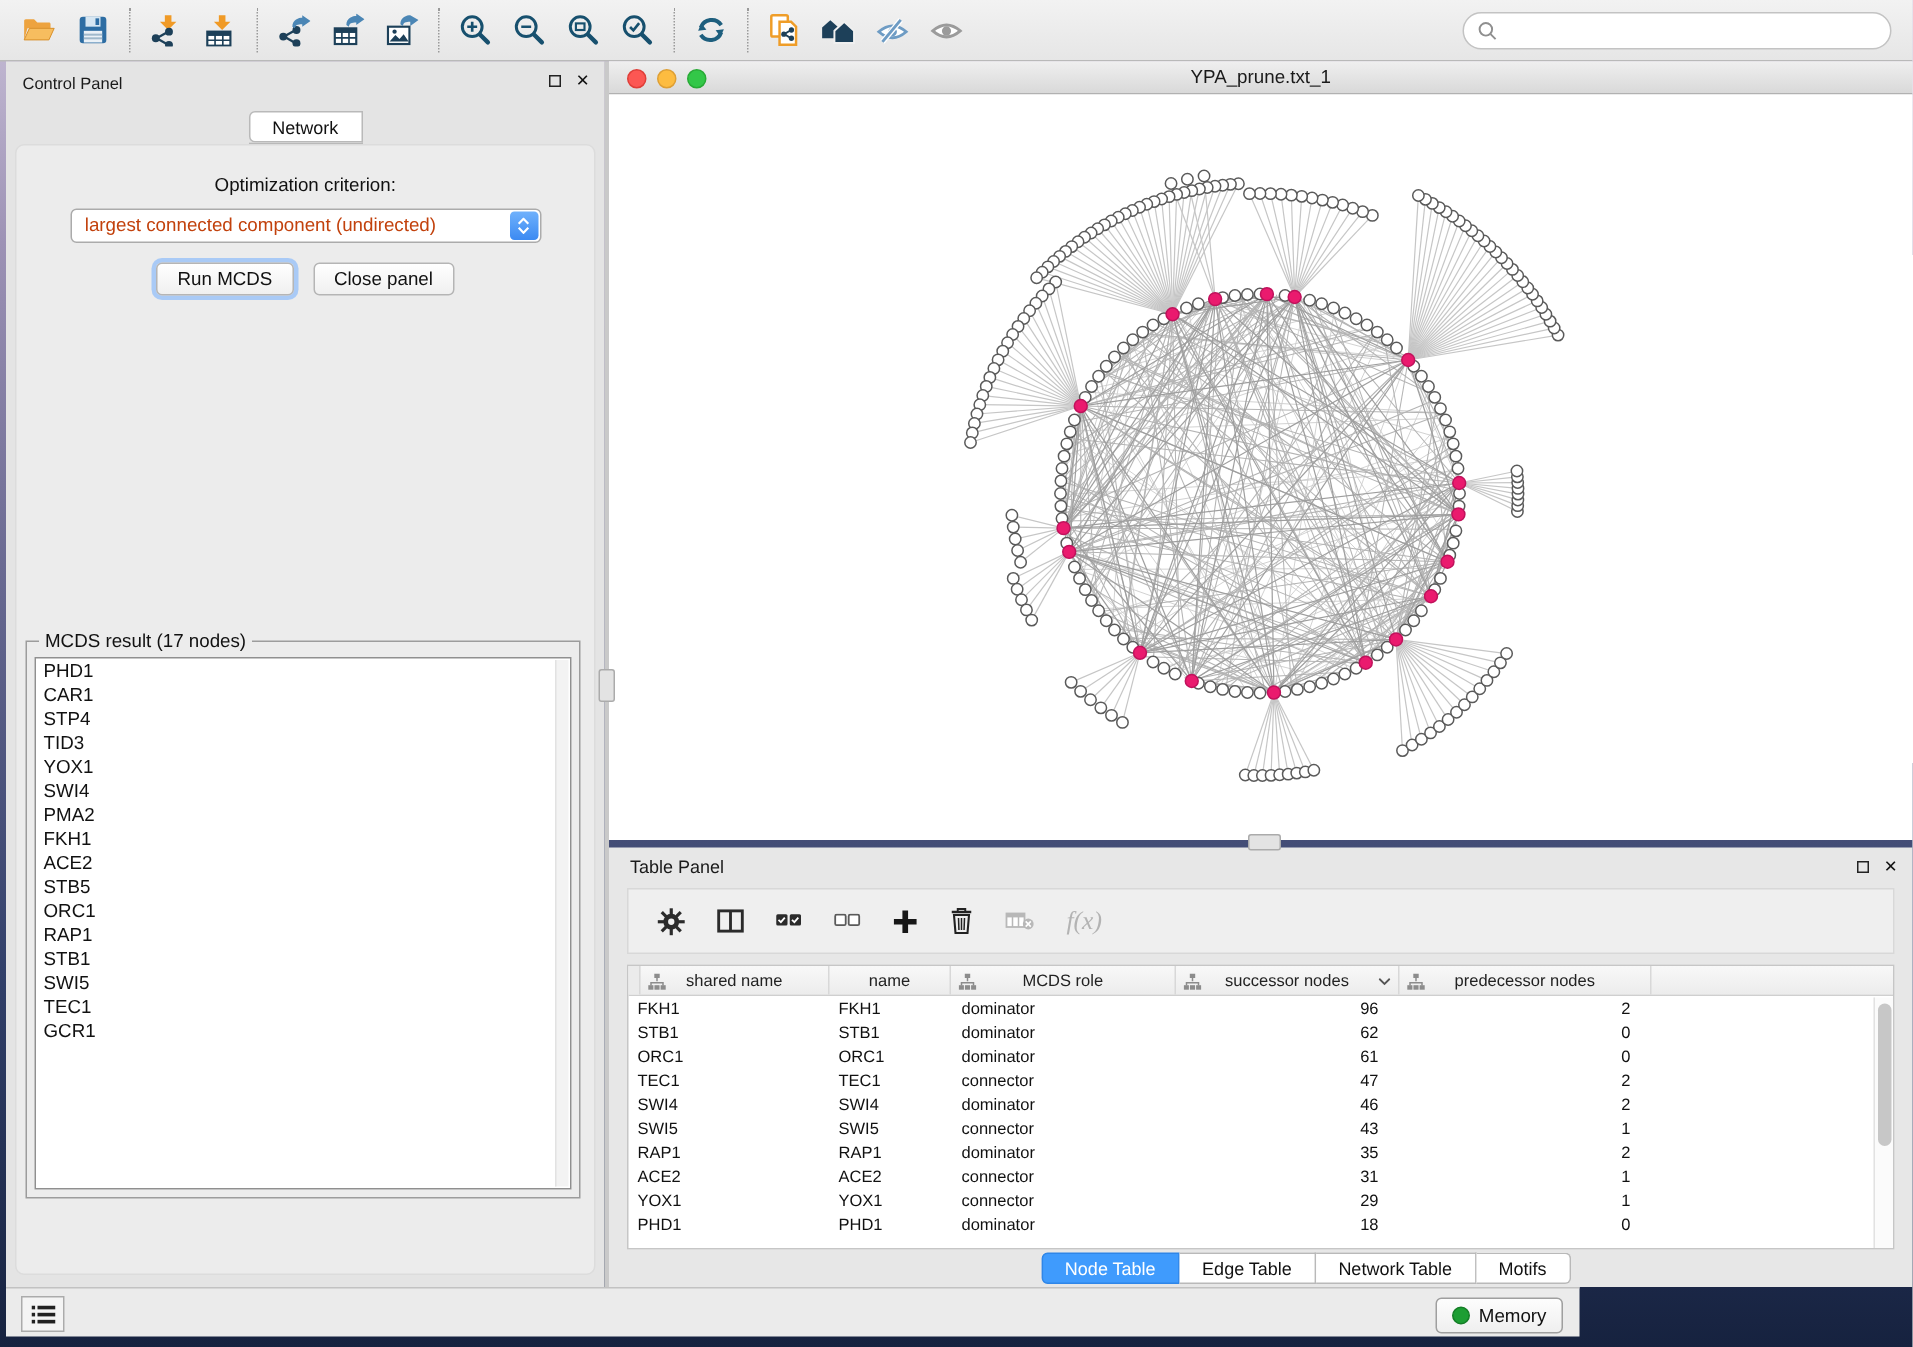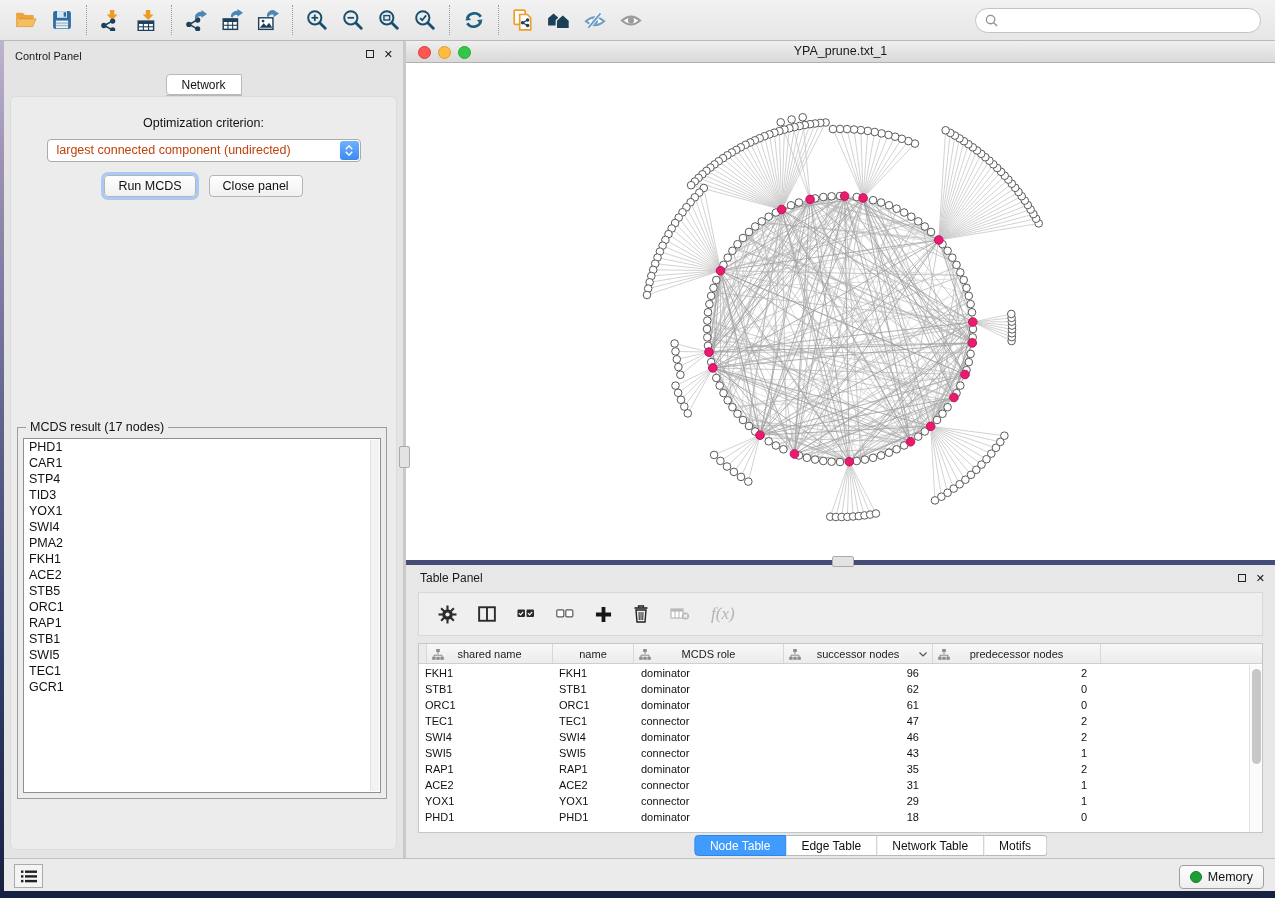--- a/index.html
+++ b/index.html
@@ -106,21 +106,21 @@
   .td.c2 { width:150px; padding-left:7px; }
   .td.c3 { width:149px; text-align:right; padding-right:14px; }
   .td.c4 { width:168px; text-align:right; padding-right:14px; }
   #tbl-scroll { position:absolute; right:0; top:21px; bottom:0; width:13px;
     background:#fbfbfb; border-left:1px solid #e2e2e2; }
   #tbl-thumb { position:absolute; left:2px; right:1px; top:4px; height:95px;
     background:#c7c7c7; border-radius:5px; }
   #tp-tabs { position:absolute; left:50%; transform:translateX(-50%); bottom:2px; display:flex;margin-left:30px; }
 
   
-  #status-bar { position:absolute; left:4px; top:858px; width:1271px; height:33px;
+  #status-bar { position:absolute; left:4px; top:858px; width:1049px; height:33px;
     background:#ebebeb; border-top:1px solid #c2c2c2; }
   #list-btn { position:absolute; left:10px; top:5px; width:29px; height:24px;
     background:#f4f4f4; border:1px solid #ababab; display:flex; align-items:center; justify-content:center; }
   #memory-btn { position:absolute; right:11px; top:6px; height:24px;
     background:linear-gradient(#fdfdfd,#efefef); border:1px solid #9f9f9f; border-radius:4px;
     display:flex; align-items:center; gap:6px; padding:0 10px; }
   #memory-dot { width:12px; height:12px; border-radius:50%; background:#1d9e33; border:1px solid #147d26; }
   #memory-label { font-size:12.5px; color:#111; }
 </style>
 </head>

